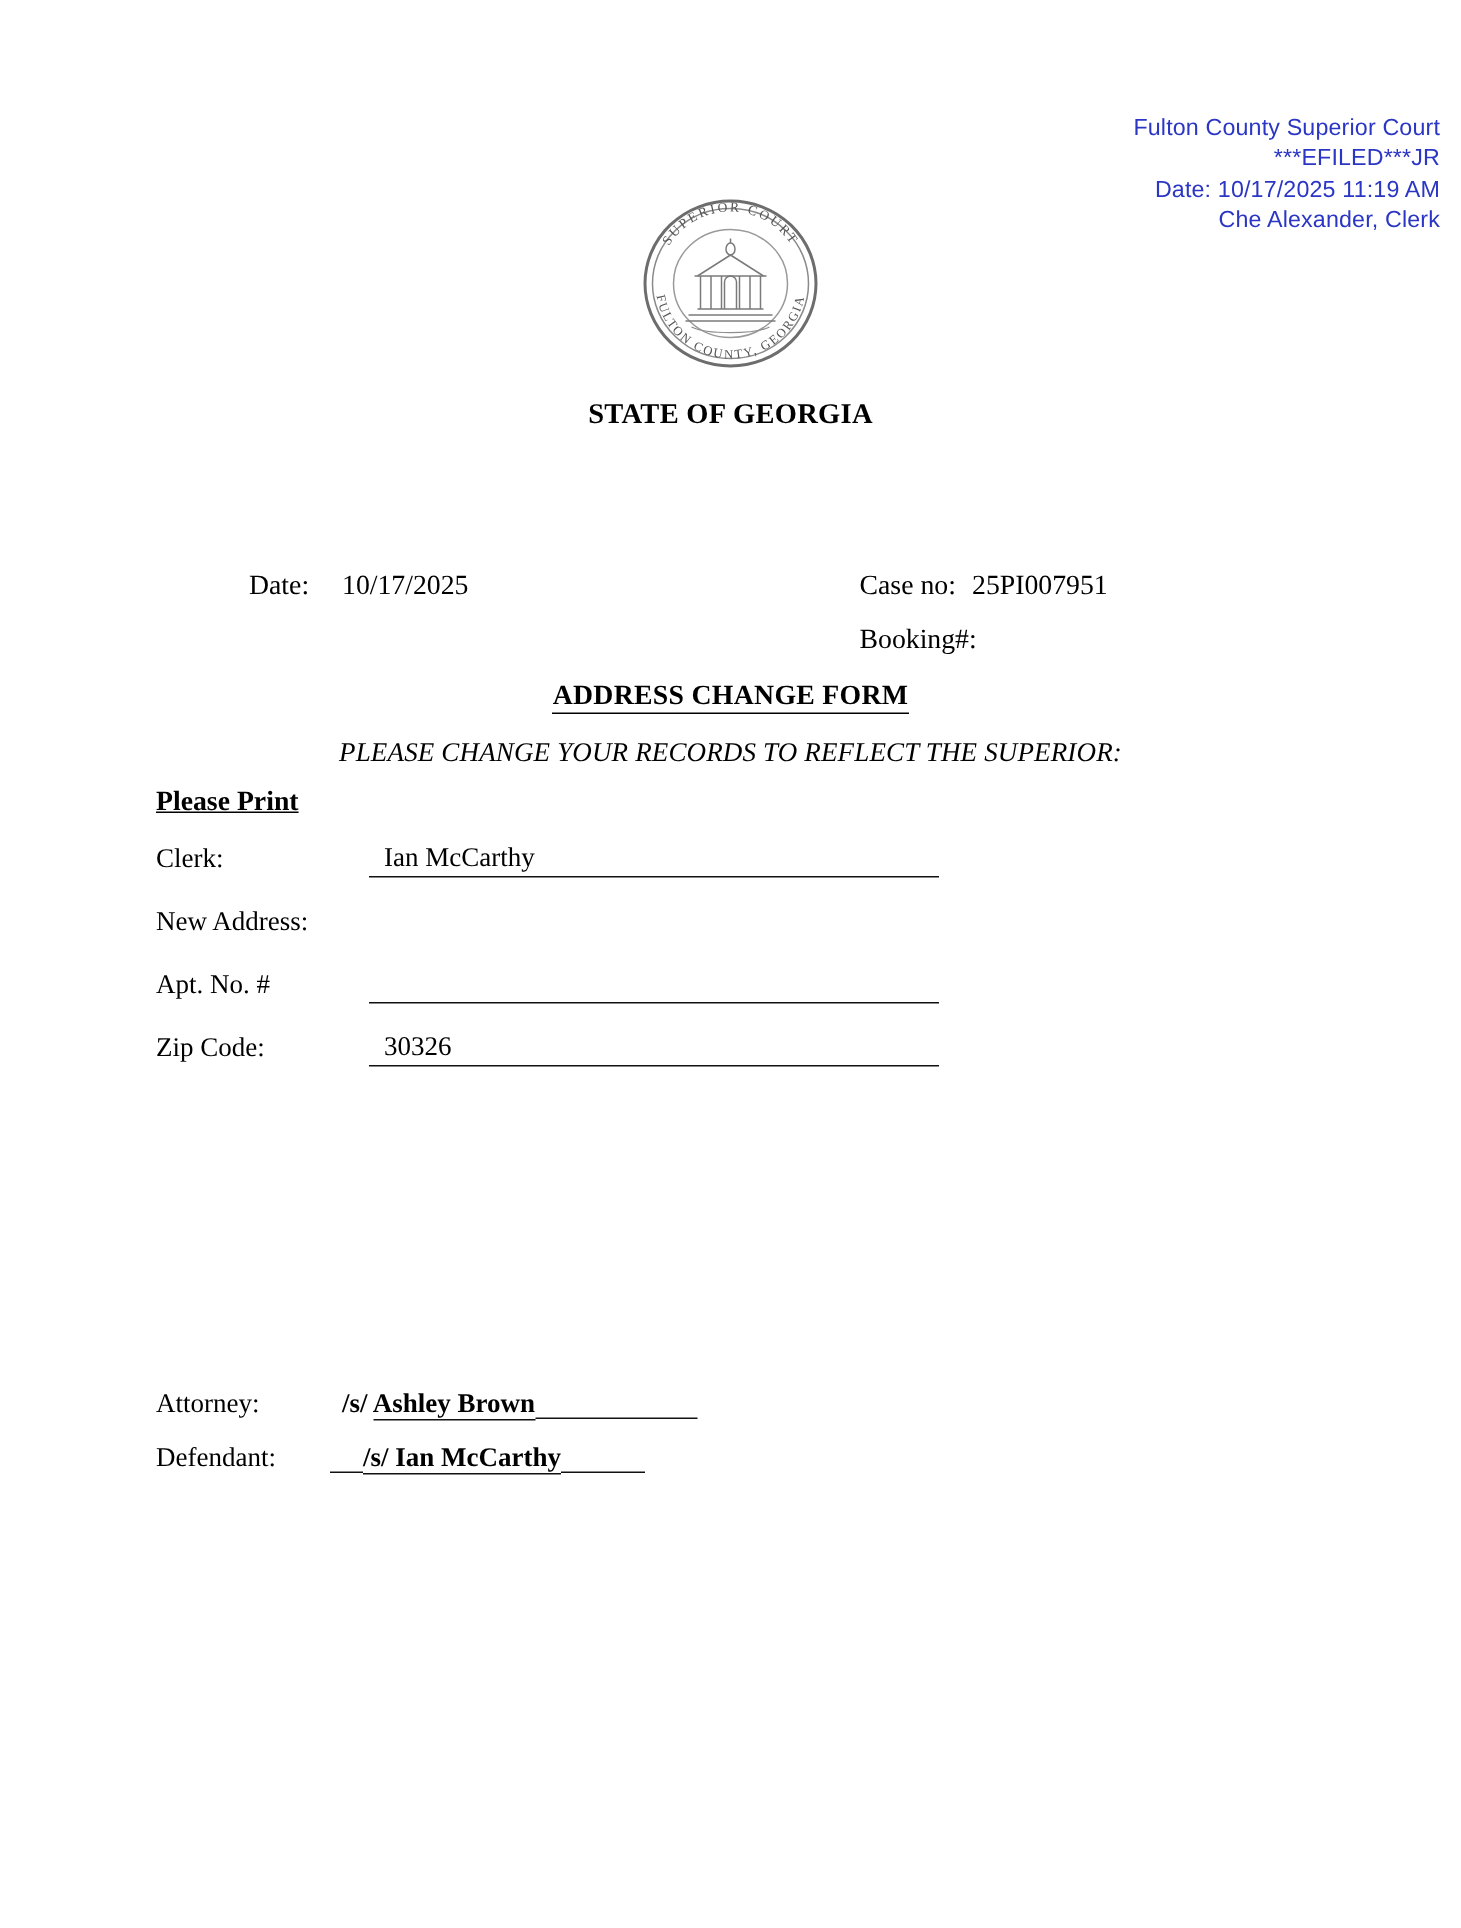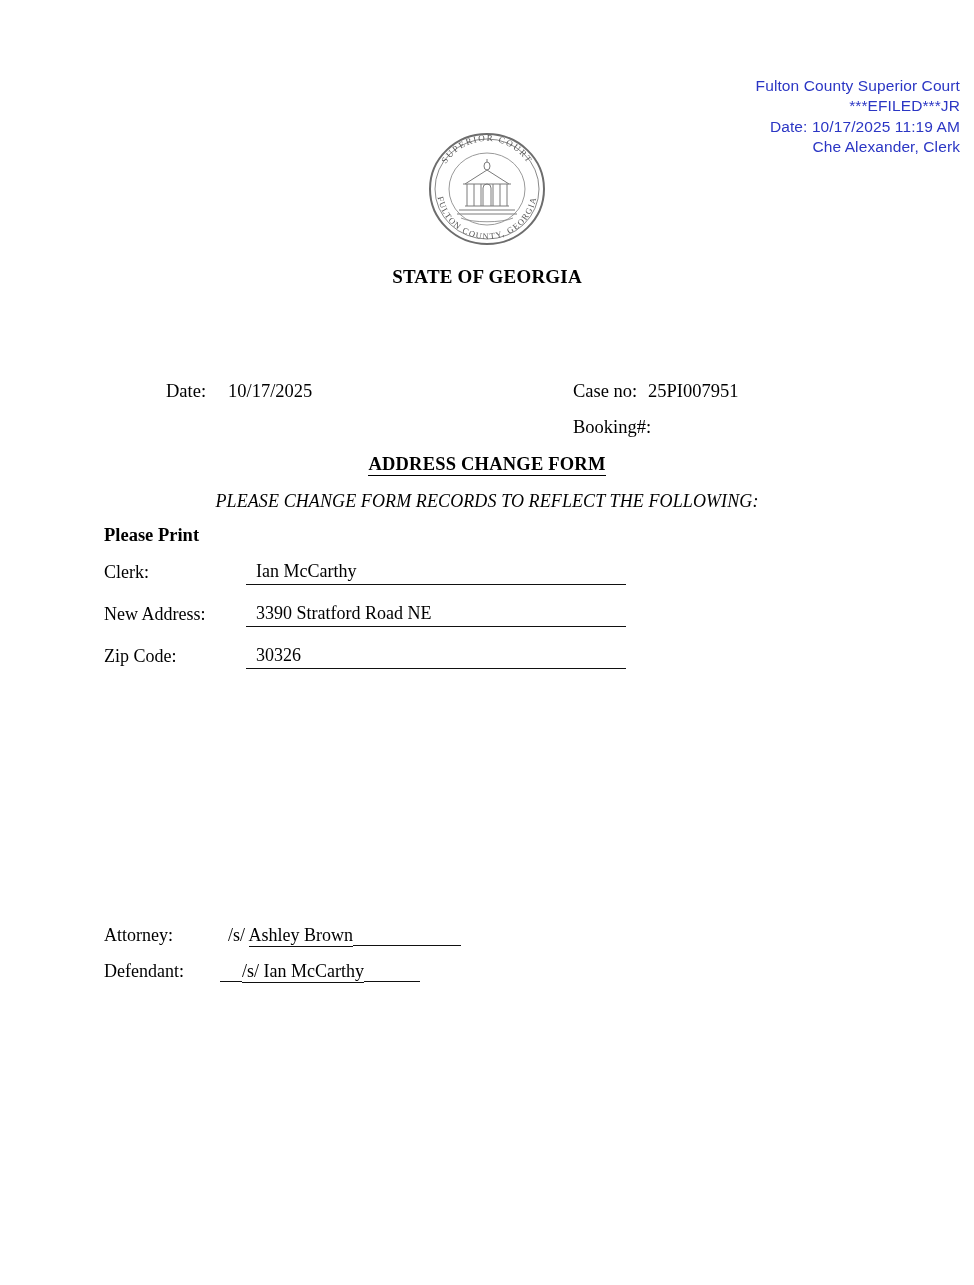--- a/index.html
+++ b/index.html
@@ -121,20 +121,21 @@
     letter-spacing: 0.1px;
   }
 
   
   .please-print {
     position: absolute;
     top: 525px;
     left: 104px;
     font-weight: bold;
     font-size: 18.5px;
+    text-decoration: underline;
   }
 
   .field-block {
     position: absolute;
     left: 104px;
     top: 560px;
     width: 620px;
   }
   .field-row {
     position: relative;
@@ -178,20 +179,21 @@
     position: absolute;
     left: 0;
     top: 1px;
     font-size: 18px;
   }
   .sig-value {
     position: absolute;
     top: 1px;
     font-size: 18px;
     white-space: nowrap;
+    font-weight: bold;
   }
   .sig-value .sig-underline {
     border-bottom: 1.3px solid #111;
     padding-bottom: 1px;
   }
   .sig-attorney .sig-value { left: 124px; }
   .sig-attorney .sig-underline-tail {
     display: inline-block;
     width: 108px;
     border-bottom: 1.3px solid #111;
@@ -267,40 +269,43 @@
   <span class="date-label">Date:</span>
   <span class="date-value">10/17/2025</span>
   <span class="case-label">Case no:</span>
   <span class="case-value">25PI007951</span>
   <span class="booking-label">Booking#:</span>
 </div>
 
 <div class="form-title">
   <span>ADDRESS CHANGE FORM</span>
 </div>
-<div class="form-subtitle">PLEASE CHANGE FORM RECORDS TO REFLECT THE FOLLOWING:</div>
+<div class="form-subtitle">PLEASE CHANGE YOUR RECORDS TO REFLECT THE SUPERIOR:</div>
 
 <div class="please-print">Please Print</div>
 
 <div class="field-block">
 
   <div class="field-row">
     <span class="field-label">Clerk:</span>
     <span class="field-line">
       <span class="field-value">Ian McCarthy</span>
     </span>
   </div>
 
   <div class="field-row">
     <span class="field-label">New Address:</span>
+  </div>
+
+  <div class="field-row">
+    <span class="field-label">Apt. No. #</span>
     <span class="field-line">
-      <span class="field-value">3390 Stratford Road NE</span>
+      <span class="field-value"></span>
     </span>
   </div>
-
 
 
   <div class="field-row">
     <span class="field-label">Zip Code:</span>
     <span class="field-line">
       <span class="field-value">30326</span>
     </span>
   </div>
 
 </div>

